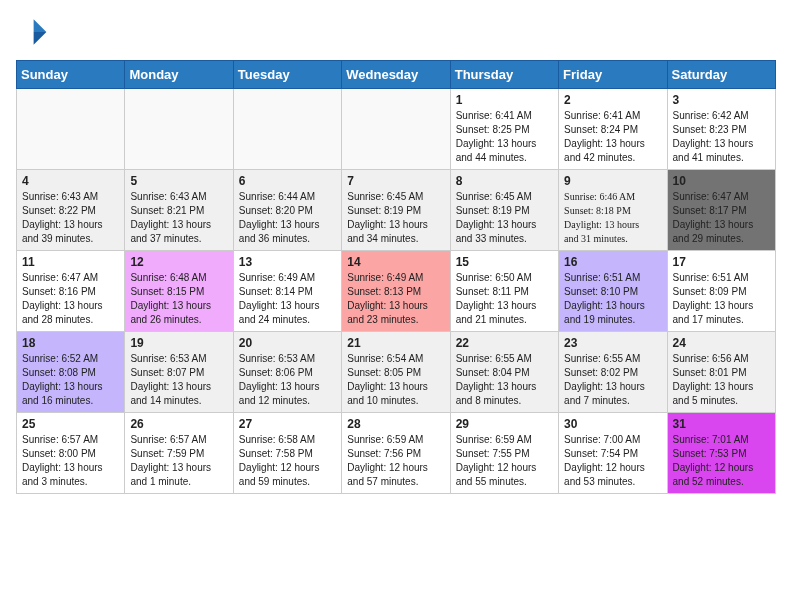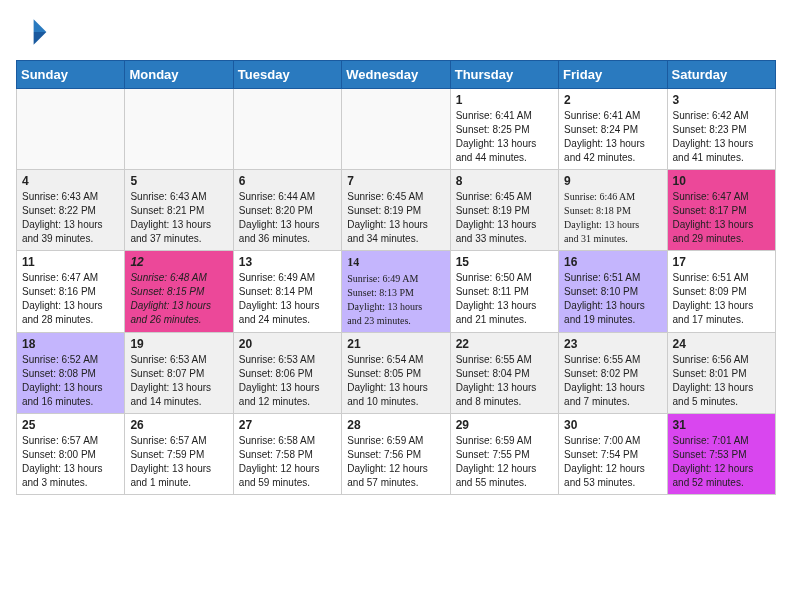--- a/index.html
+++ b/index.html
@@ -190,51 +190,51 @@
 Daylight: 13 hours
 and 33 minutes.</div>
         </td>
         <td style="background: rgb(240, 240, 240);">
           <span class="day-num">9</span>
           <div class="day-info" style="white-space: pre-line; font-family: Liberation Serif, serif;">Sunrise: 6:46 AM
 Sunset: 8:18 PM
 Daylight: 13 hours
 and 31 minutes.</div>
         </td>
-        <td style="background: #ec4899;">
+        <td style="background: #737373;">
           <span class="day-num">10</span>
           <div class="day-info" style="white-space: pre-line;">Sunrise: 6:47 AM
 Sunset: 8:17 PM
 Daylight: 13 hours
 and 29 minutes.</div>
         </td>
       </tr>
       <tr>
         <td style="background: rgb(255, 255, 255);">
           <span class="day-num">11</span>
           <div class="day-info" style="white-space: pre-line;">Sunrise: 6:47 AM
 Sunset: 8:16 PM
 Daylight: 13 hours
 and 28 minutes.</div>
         </td>
-        <td style="background: #ec4899; font-style: italic;">
+        <td style="background: #f0abfc;">
           <span class="day-num">12</span>
           <div class="day-info" style="white-space: pre-line;">Sunrise: 6:48 AM
 Sunset: 8:15 PM
 Daylight: 13 hours
 and 26 minutes.</div>
         </td>
         <td style="background: rgb(255, 255, 255);">
           <span class="day-num">13</span>
           <div class="day-info" style="white-space: pre-line;">Sunrise: 6:49 AM
 Sunset: 8:14 PM
 Daylight: 13 hours
 and 24 minutes.</div>
         </td>
-        <td style="background: #c4b5fd; font-family: Liberation Serif, serif;">
+        <td style="background: #fca5a5;">
           <span class="day-num">14</span>
           <div class="day-info" style="white-space: pre-line;">Sunrise: 6:49 AM
 Sunset: 8:13 PM
 Daylight: 13 hours
 and 23 minutes.</div>
         </td>
         <td style="background: rgb(255, 255, 255);">
           <span class="day-num">15</span>
           <div class="day-info" style="white-space: pre-line;">Sunrise: 6:50 AM
 Sunset: 8:11 PM

